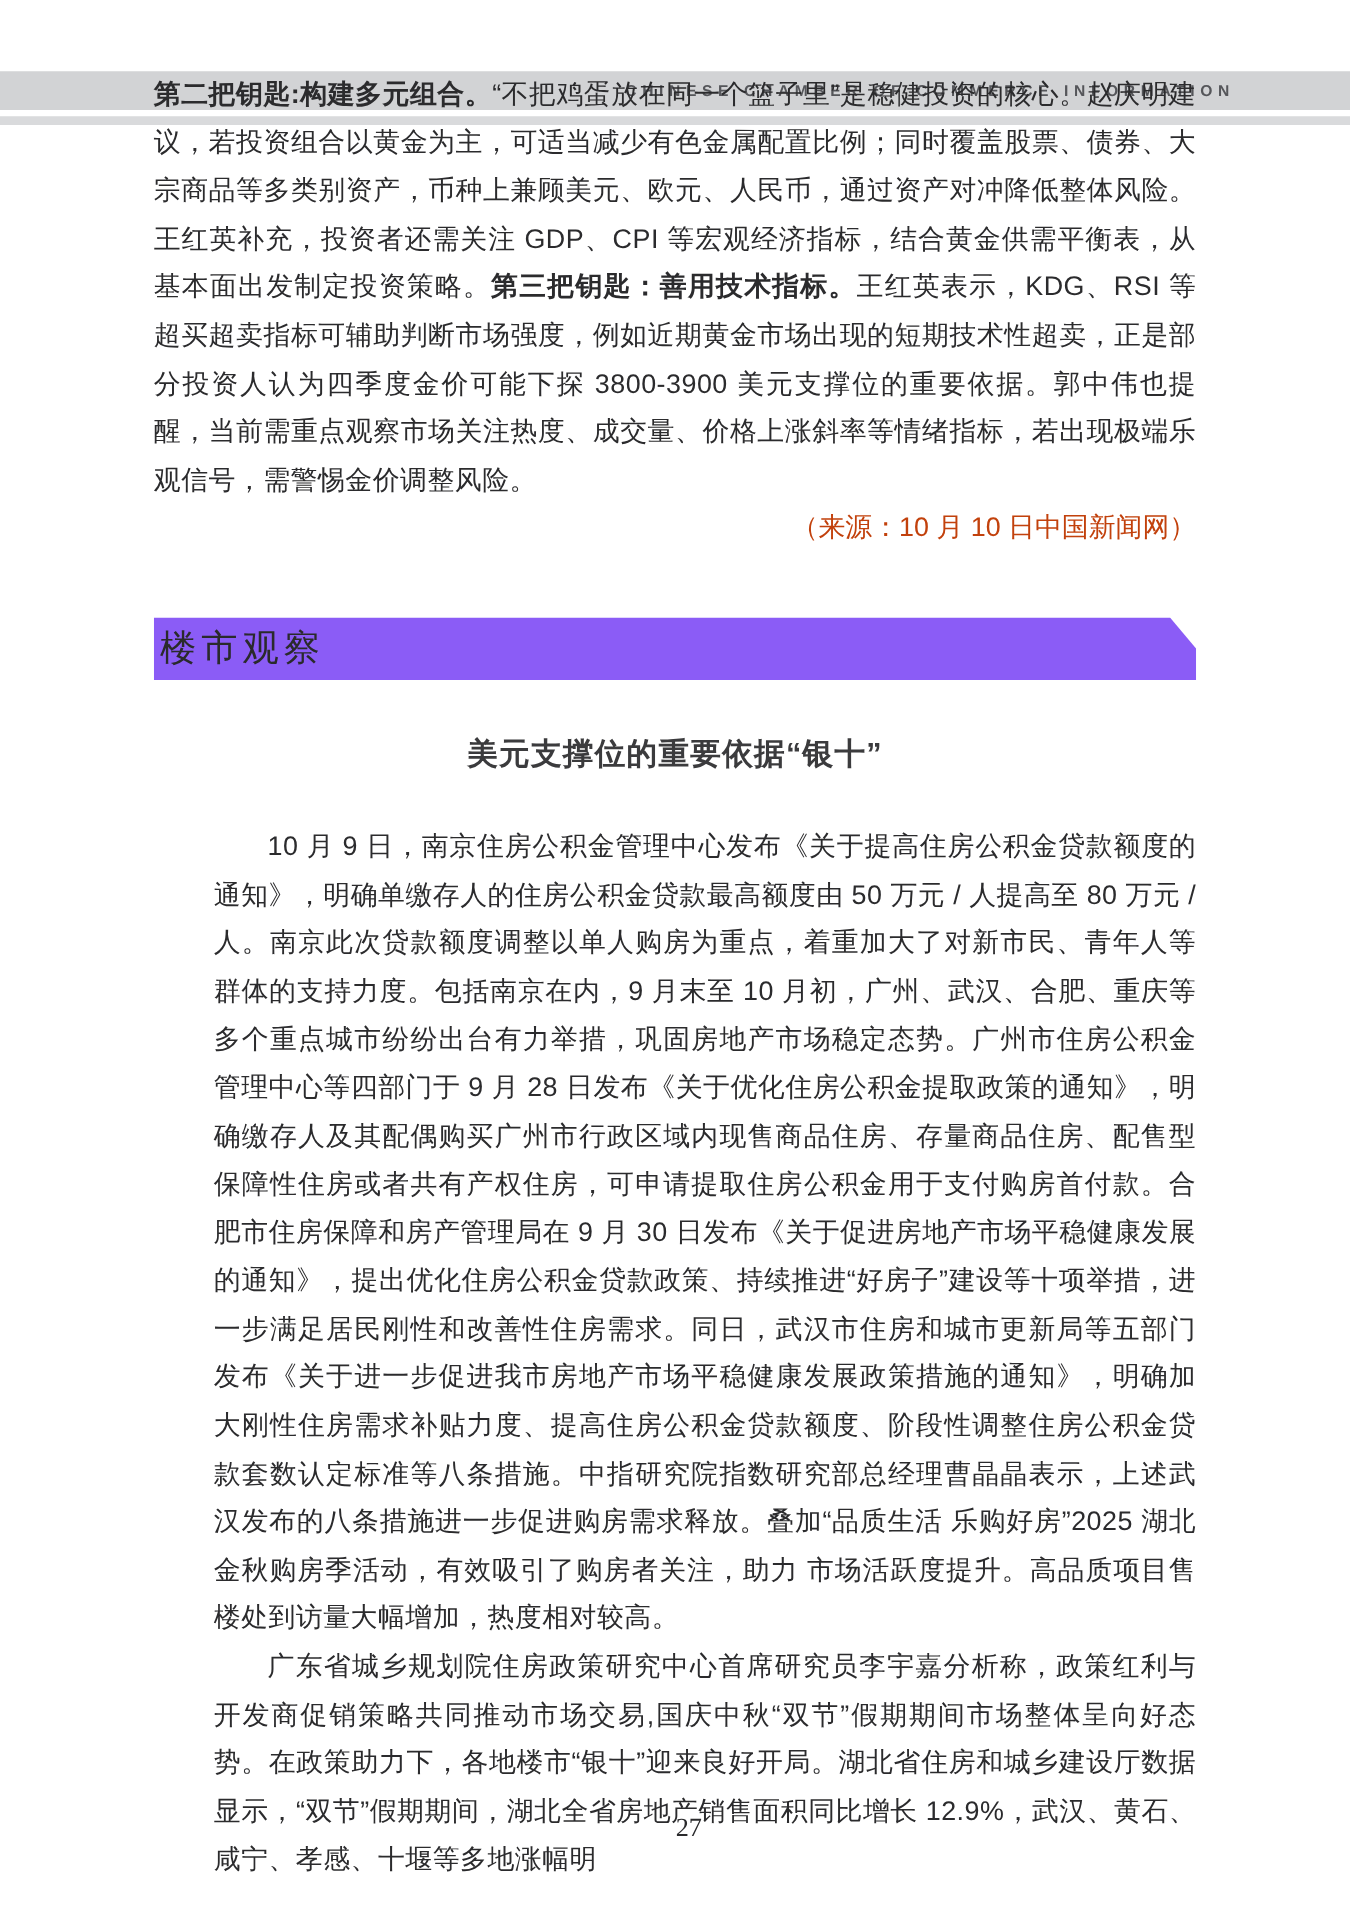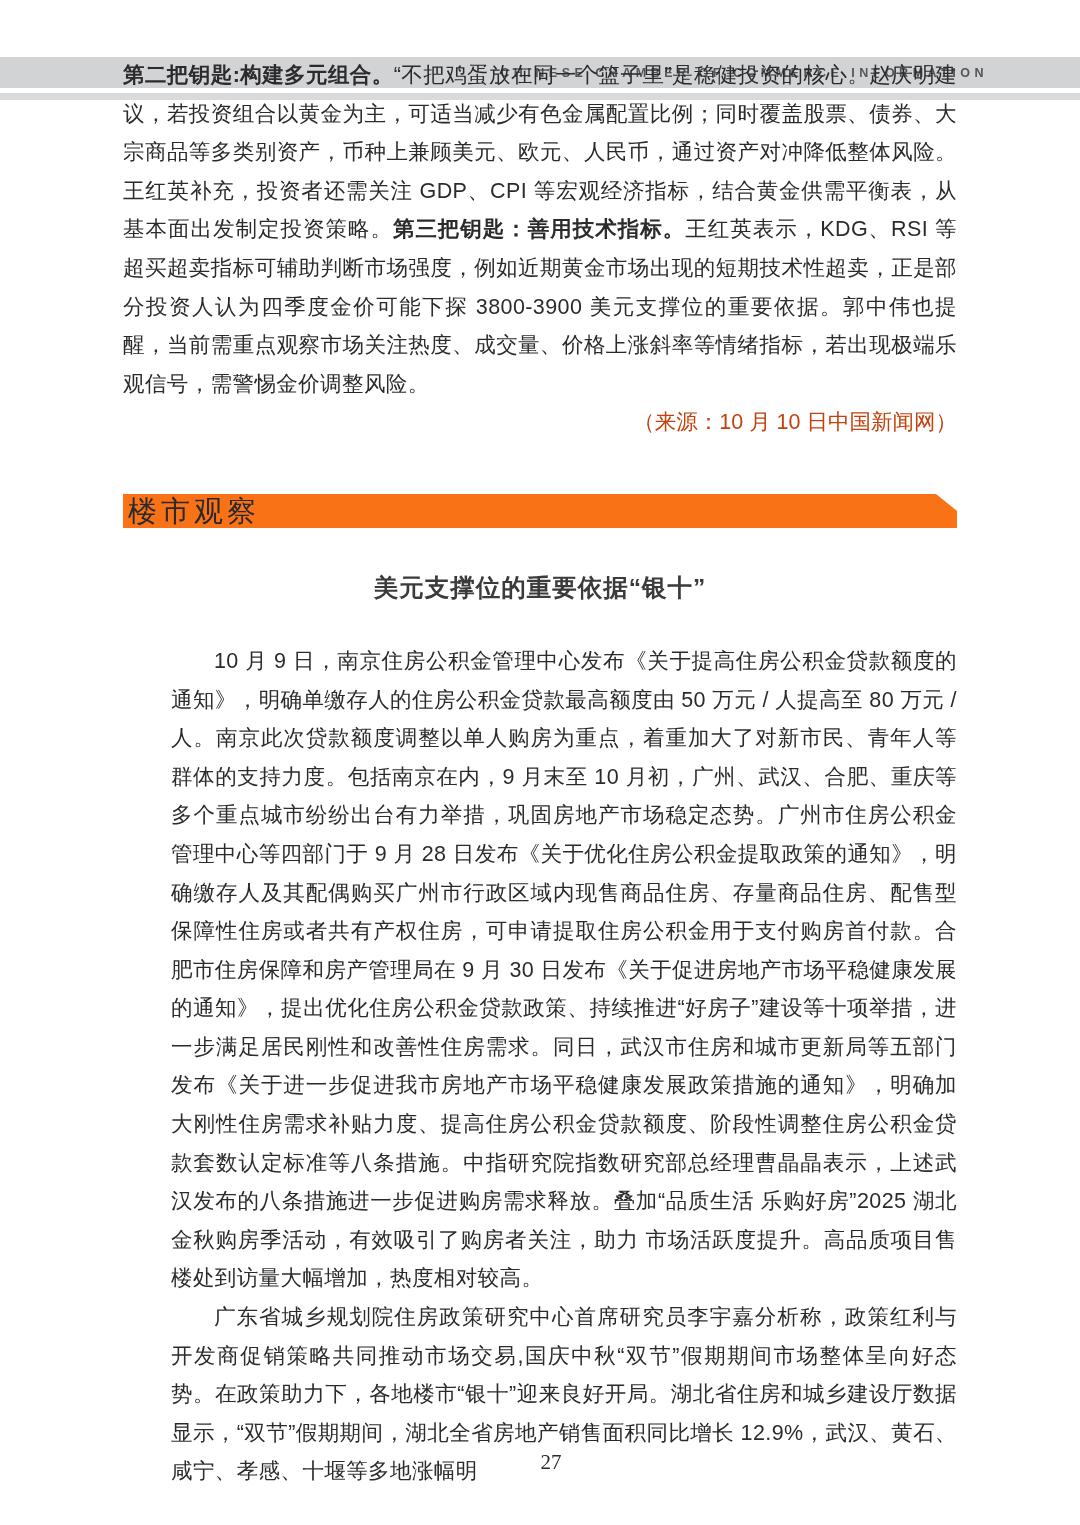--- a/index.html
+++ b/index.html
@@ -59,22 +59,22 @@
     margin: 0;
     font-size: 21.5px;
     line-height: 38.6px;
     text-align: right;
     color: #c2410c;
   }
   
   .section-banner {
     margin-top: 52px;
     width: 834px;
-    height: 34px;
-    background: #f97316;
+    height: 50px;
+    background: #8b5cf6;
     clip-path: polygon(0 0, calc(100% - 21px) 0, 100% 50%, 100% 100%, 0 100%);
     display: flex;
     align-items: center;
     box-sizing: border-box;
     padding-left: 5px;
   }
   .section-banner-label {
     font-size: 29px;
     letter-spacing: 4px;
     color: #2a2a2c;

